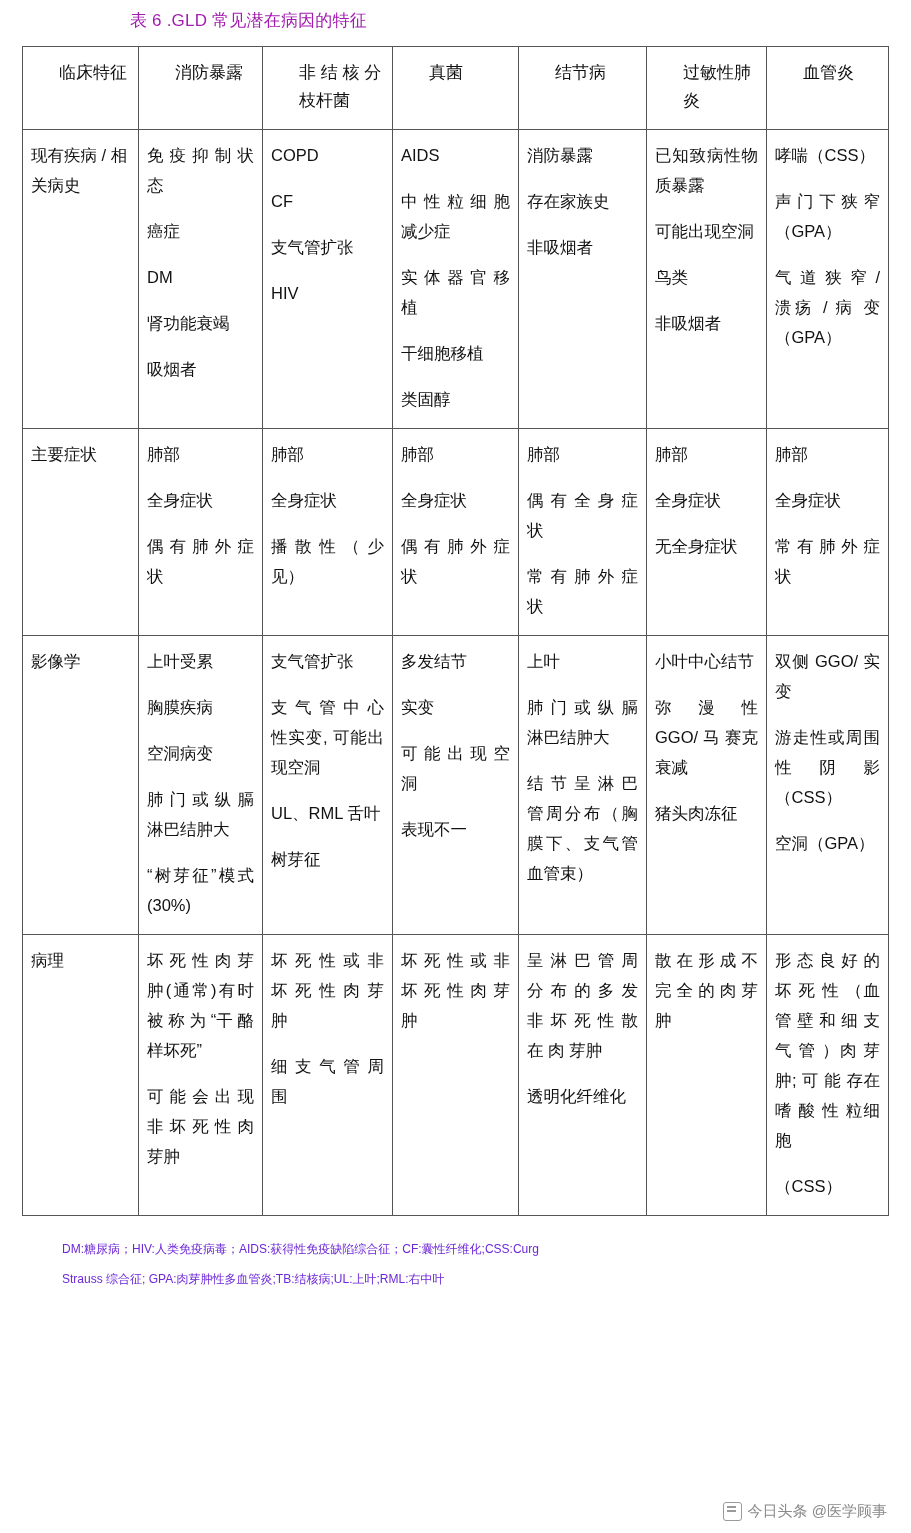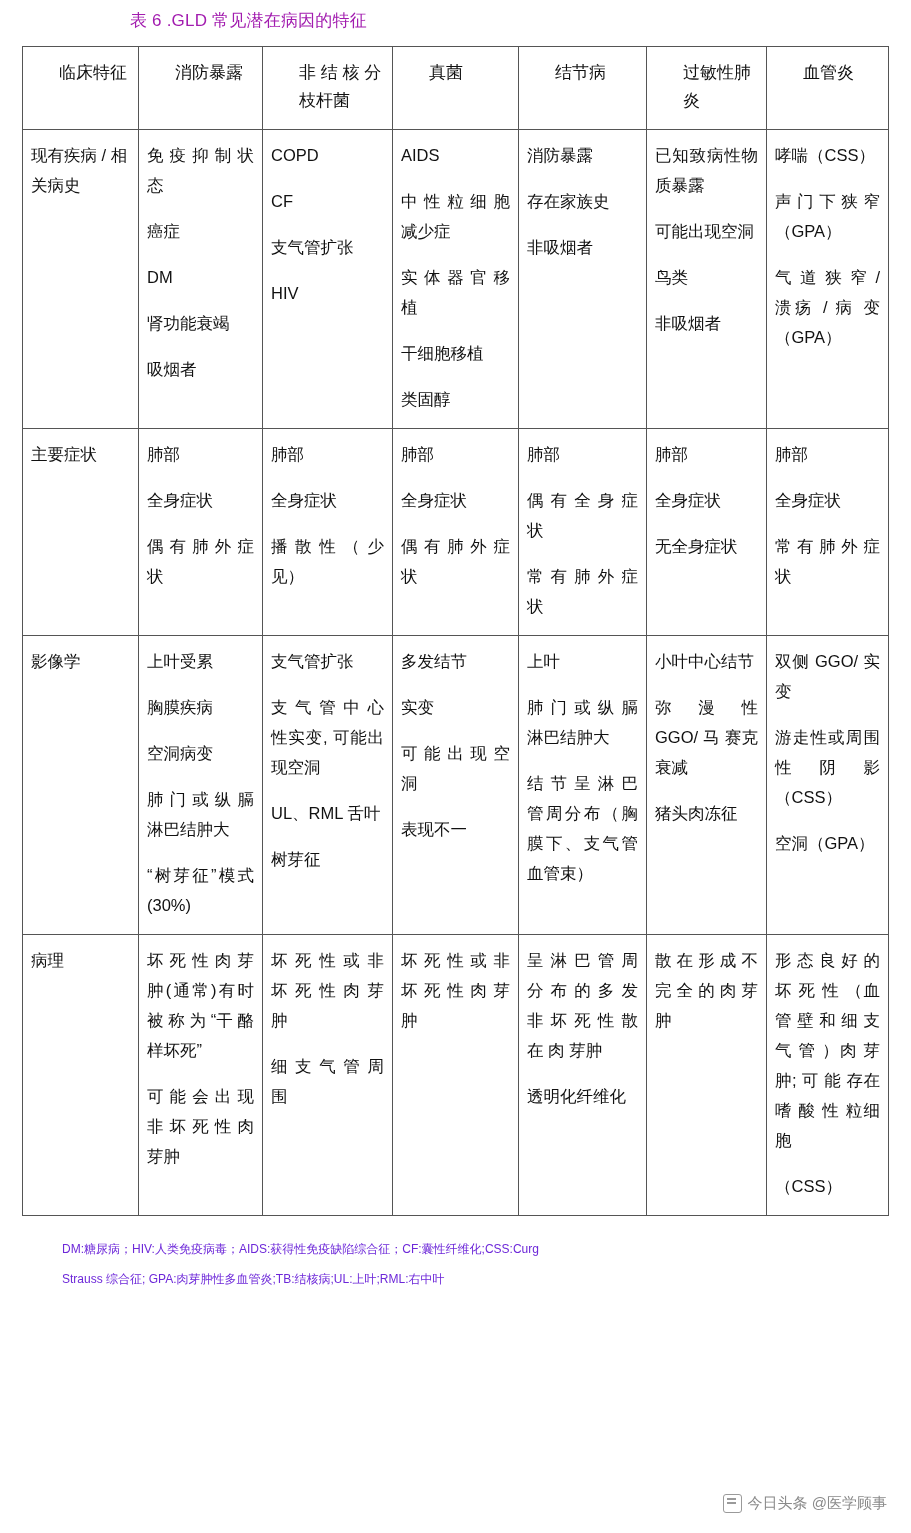--- a/index.html
+++ b/index.html
@@ -74,21 +74,21 @@
     margin: 18px 0 0 40px;
     font-size: 12px;
     line-height: 30px;
     width: 790px;
     color: #6d28d9;
   }
   .footnote-line { white-space: normal; }
   .watermark {
     position: absolute;
     right: 24px;
-    bottom: 20px;
+    bottom: 12px;
     display: flex;
     align-items: center;
     gap: 6px;
     color: #8a8a8a;
     font-size: 15px;
   }
   .wm-icon {
     display: inline-block;
     width: 17px;
     height: 17px;

